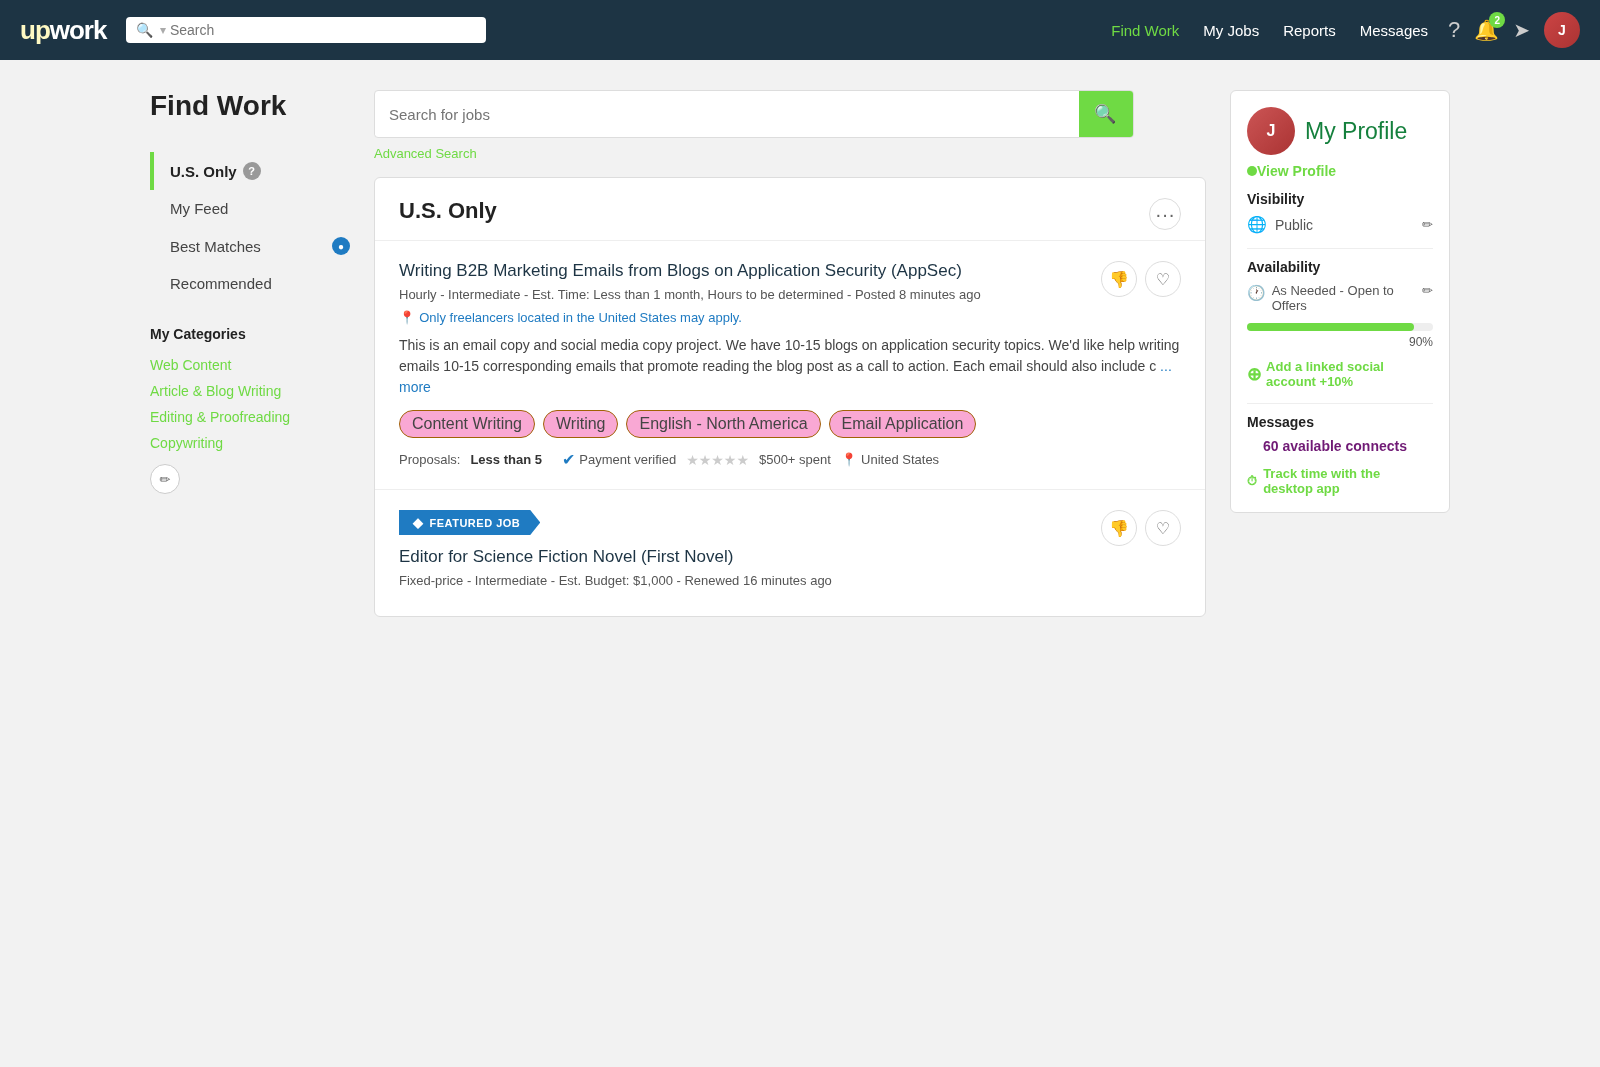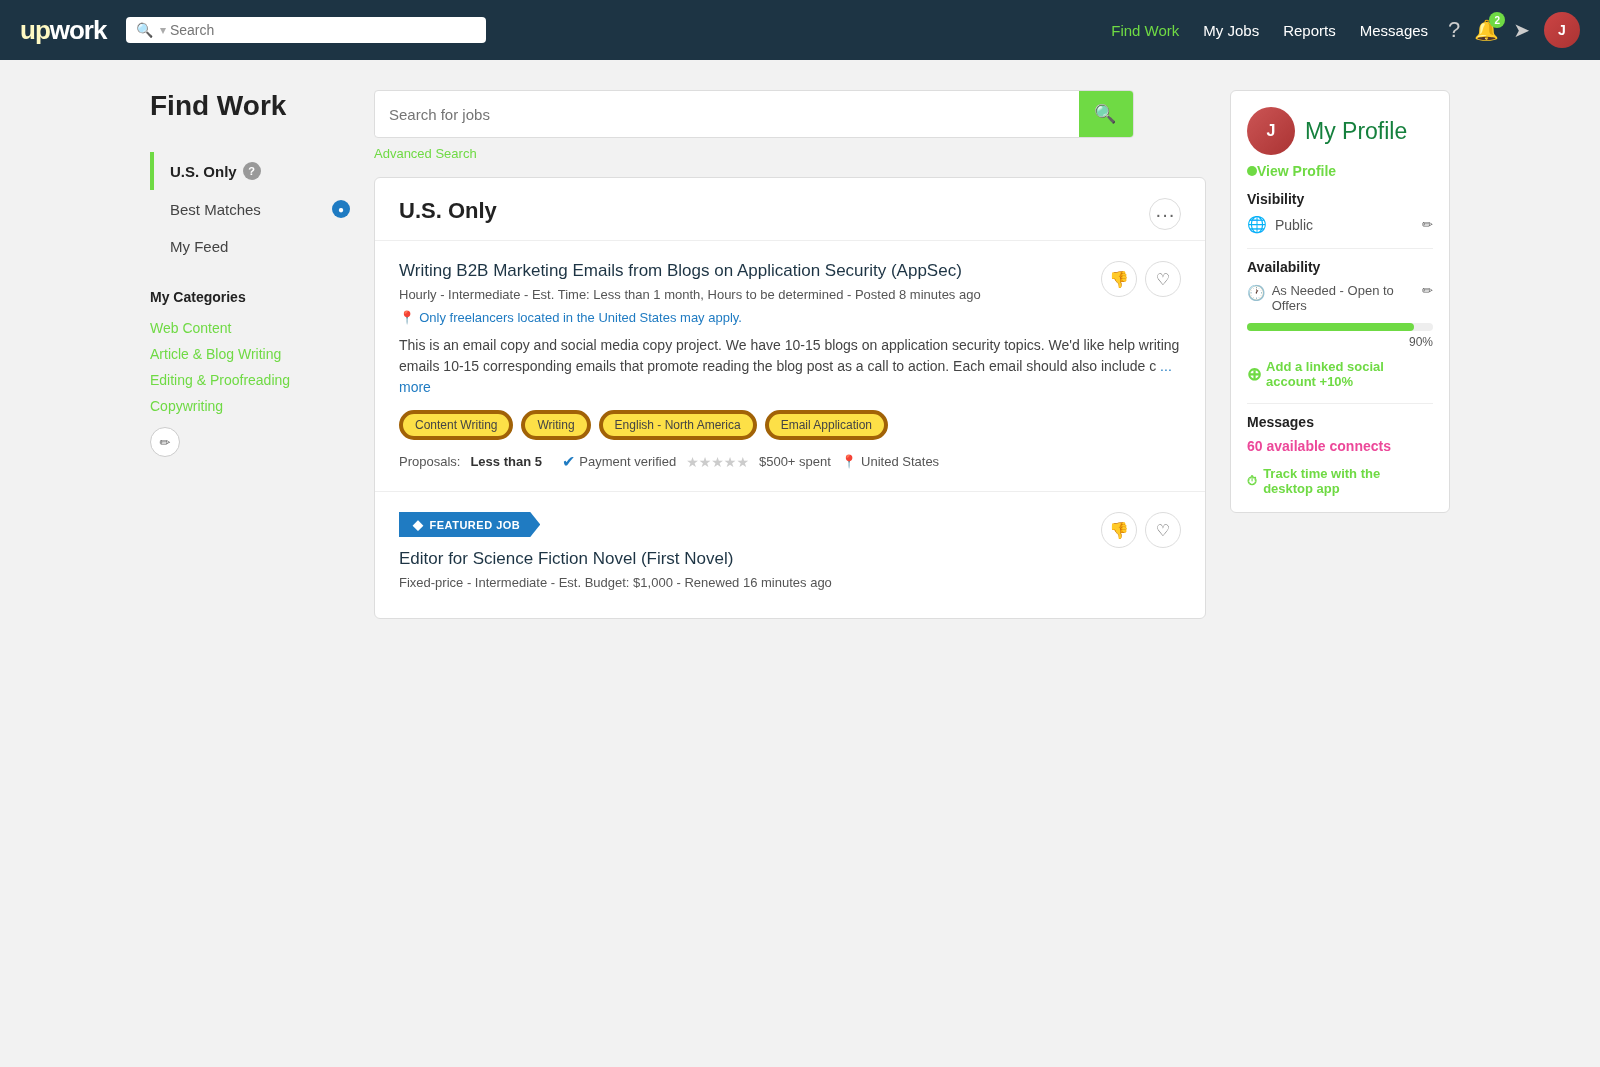--- a/index.html
+++ b/index.html
@@ -292,25 +292,25 @@
     }
     .job-description {
       color: #444;
       font-size: 14px;
       line-height: 1.5;
       margin-bottom: 12px;
     }
     .job-description .more-link { color: #1f7bc2; cursor: pointer; }
     .tags { display: flex; flex-wrap: wrap; gap: 8px; margin-bottom: 12px; }
     .tag {
-      background: #fde047;
-      border: 4px solid #a16207;
+      background: #f9a8d4;
+      border: 1px solid #a16207;
       border-radius: 20px;
       padding: 4px 12px;
-      font-size: 12px;
+      font-size: 16px;
       color: #444;
     }
     .job-footer {
       display: flex;
       align-items: center;
       gap: 10px;
       font-size: 13px;
       color: #555;
     }
     .proposals-label { color: #555; }
@@ -460,25 +460,26 @@
       font-weight: 600;
       cursor: pointer;
       display: flex;
       align-items: center;
       gap: 4px;
       margin-bottom: 14px;
     }
     .plus-circle { color: #6fda44; font-size: 18px; }
     .proposals-section { margin-top: 10px; }
     .connects-link {
-      color: #ec4899;
+      color: #701a75;
       font-size: 14px;
       font-weight: 600;
       text-decoration: none;
       cursor: pointer;
+      margin-left: 16px;
     }
     .desktop-app-link {
       color: #6fda44;
       font-size: 13px;
       font-weight: 600;
       cursor: pointer;
       display: flex;
       align-items: center;
       gap: 6px;
       margin-top: 12px;
@@ -531,26 +532,29 @@
   <div class="left-col">
     <h1 class="page-title">Find Work</h1>
 
     
     
     <ul class="sidebar-nav">
       <li class="active">
         <span>U.S. Only</span>
         <span class="help-icon">?</span>
       </li>
+      <li>
+        <span>My Feed</span>
+      </li>
       <li style="justify-content:space-between;">
         <span>Best Matches</span>
         <span class="dot-badge">●</span>
       </li>
       <li>
-        <span>My Feed</span>
+        <span>Recommended</span>
       </li>
     </ul>
 
     <div class="sidebar-section-title">My Categories</div>
     <ul class="sidebar-categories">
       <li>Web Content</li>
       <li>Article &amp; Blog Writing</li>
       <li>Editing &amp; Proofreading</li>
       <li>Copywriting</li>
     </ul>

